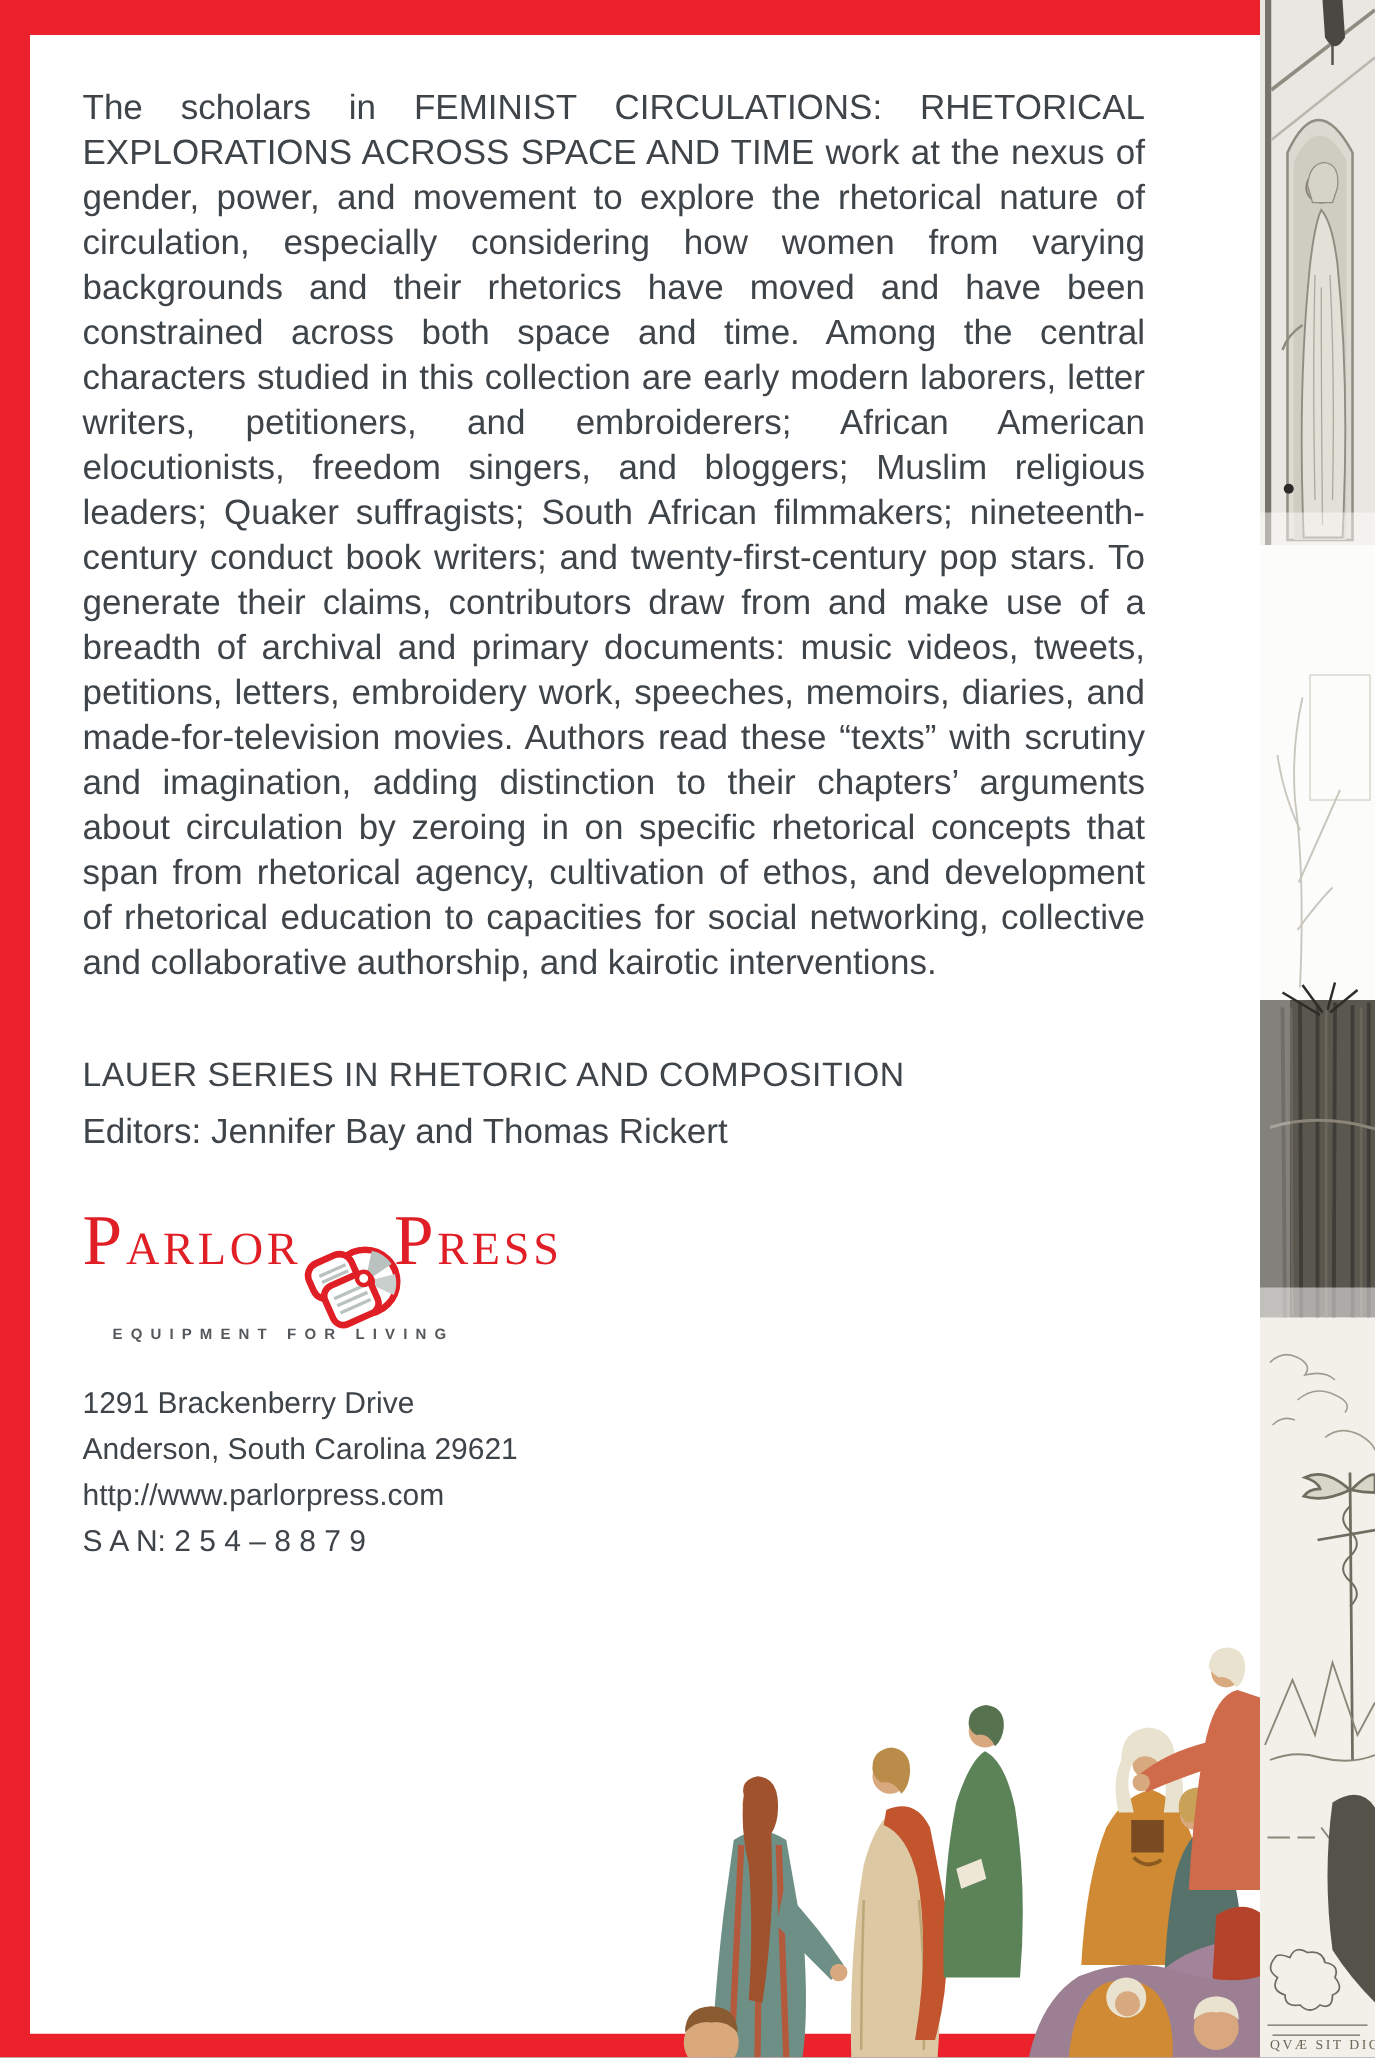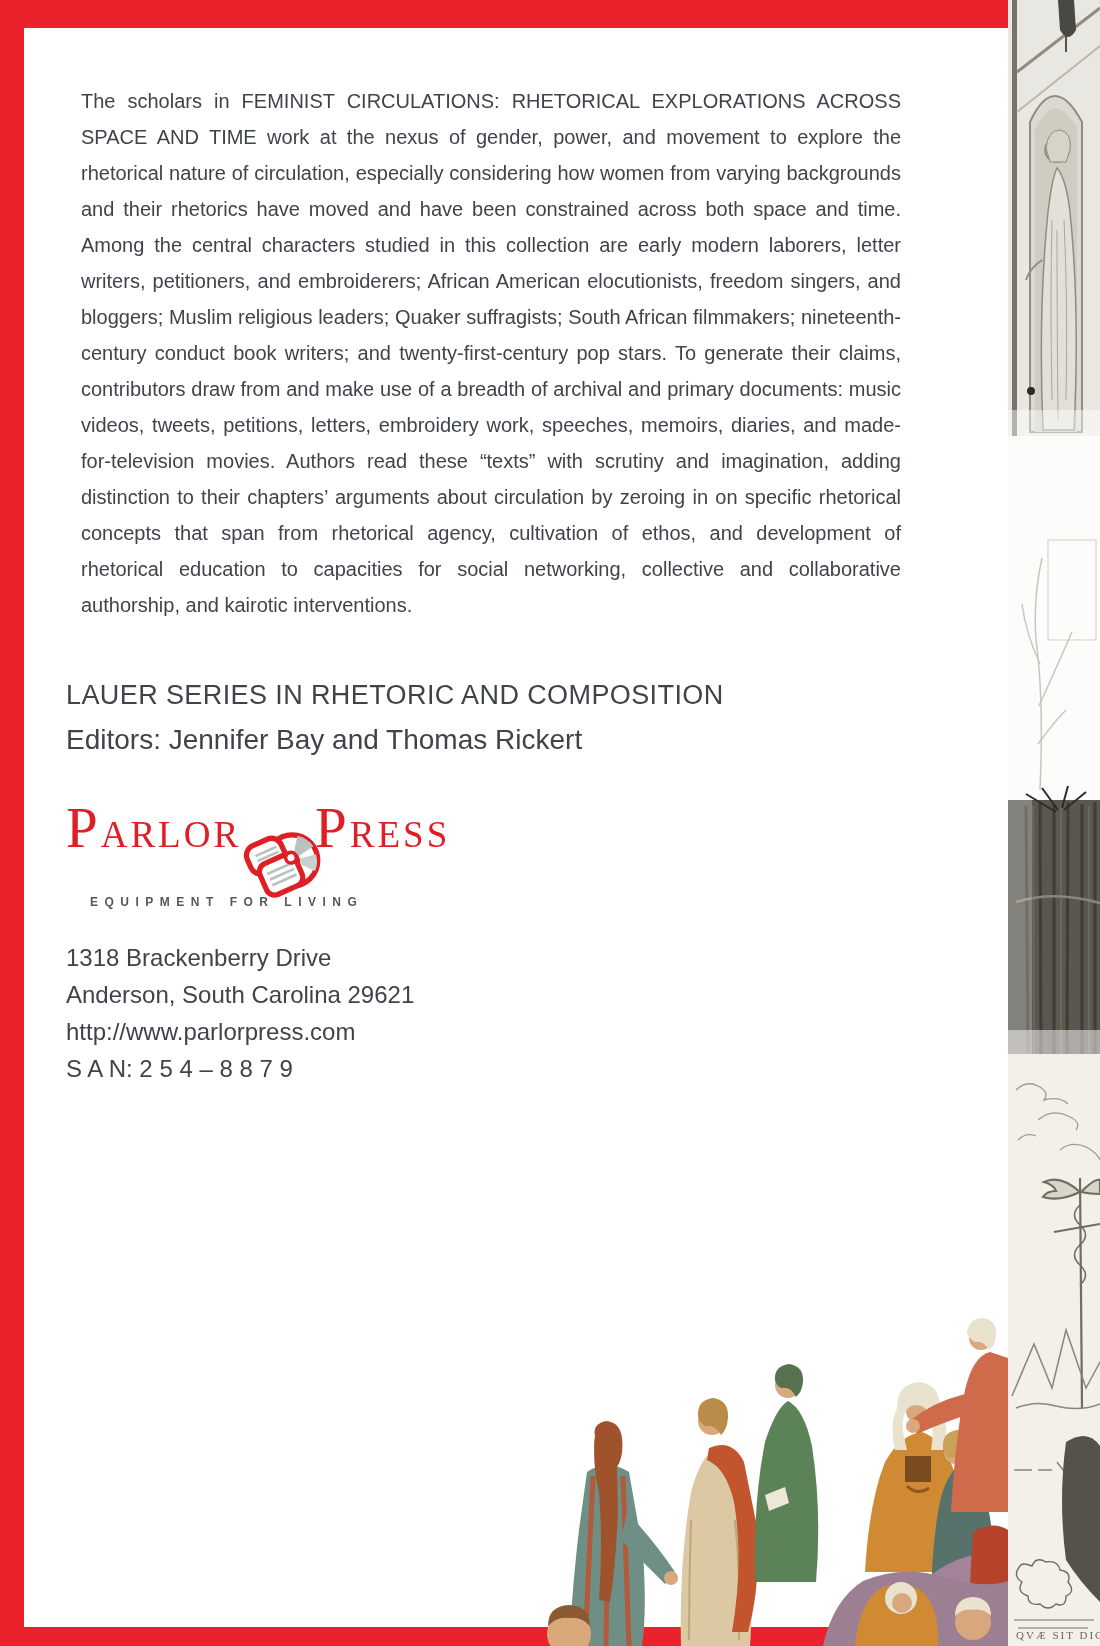--- a/index.html
+++ b/index.html
@@ -10,21 +10,21 @@
   }
   html,body{margin:0;padding:0;background:#888;}
   .cover{
     position:relative;width:1100px;height:1646px;margin:0 auto;
     background:#fff;overflow:hidden;
     font-family:"Liberation Sans",sans-serif;color:var(--text-dark,#3F4449);
   }
   .frame{position:absolute;left:0;top:0;width:1008px;height:1646px;background:var(--frame-red,#EB222C);z-index:1;}
   .panel{position:absolute;left:24px;top:28px;width:984px;height:1599px;background:#fff;z-index:2;}
   .content{position:absolute;left:42px;top:40px;width:850px;}
-  .blurb{font-size:20px;line-height:36px;text-align:justify;margin:15px;}
+  .blurb{font-size:28px;line-height:36px;text-align:justify;margin:0;}
   .contributors{font-size:23px;line-height:36px;text-align:justify;margin:40px 0 0 0;}
   .series-title{font-size:27px;letter-spacing:.4px;margin-top:56px;line-height:32px;}
   .series-editors{font-size:28px;margin-top:14px;line-height:30px;}
   .logo{margin-top:44px;}
   .logo-row{display:flex;align-items:baseline;}
   .logo-word{
     font-family:"Liberation Serif",serif;color:var(--logo-red,#E01E26);
     text-transform:uppercase;font-size:37px;letter-spacing:3px;display:inline-block;line-height:1;
   }
   .logo-word::first-letter{font-size:57px;}
@@ -76,21 +76,21 @@
               <circle cx="80" cy="46" r="6" fill="#ffffff" class="lr-stroke" stroke-width="4"></circle>
             </g>
           </svg>
         </span>
         <span class="logo-word">Press</span>
       </div>
       <div class="logo-tagline">EQUIPMENT FOR LIVING</div>
     </div>
 
     <div class="address">
-      <div>1318 Brackenberry Drive</div>
+      <div>1291 Brackenberry Drive</div>
       <div>Anderson, South Carolina 29621</div>
       <div>http://www.parlorpress.com</div>
       <div>S A N: 2 5 4 – 8 8 7 9</div>
     </div>
   </div>
 
   <div class="strip">
     <svg viewBox="0 0 92 1646" width="92" height="1646">
 
       <g>

